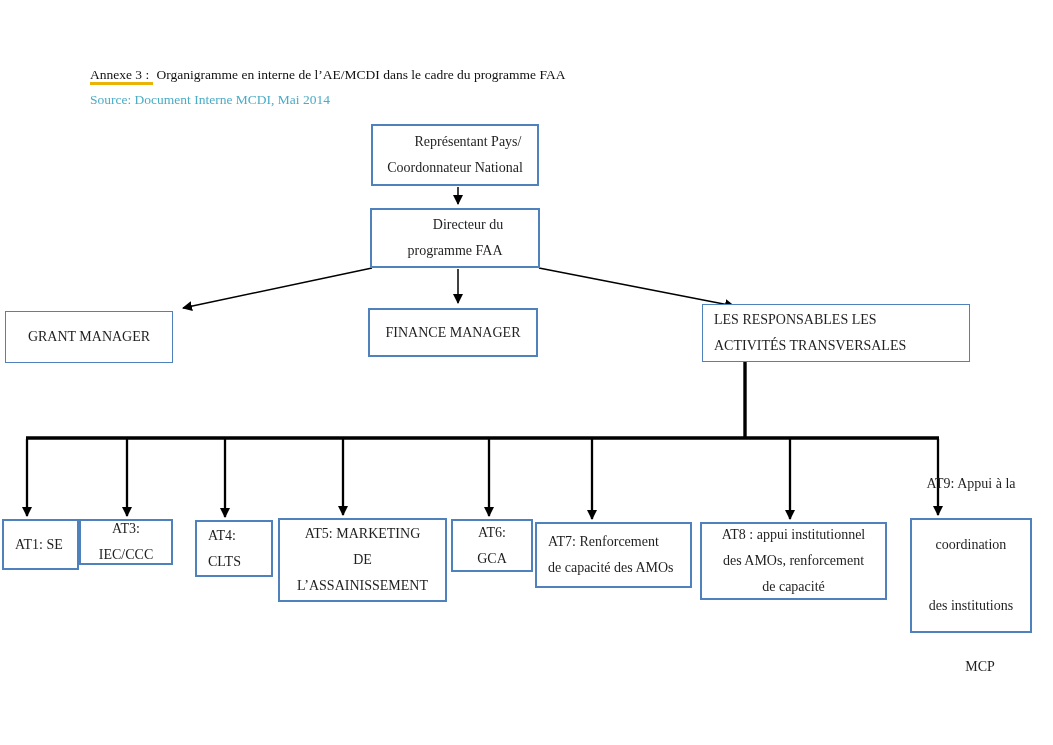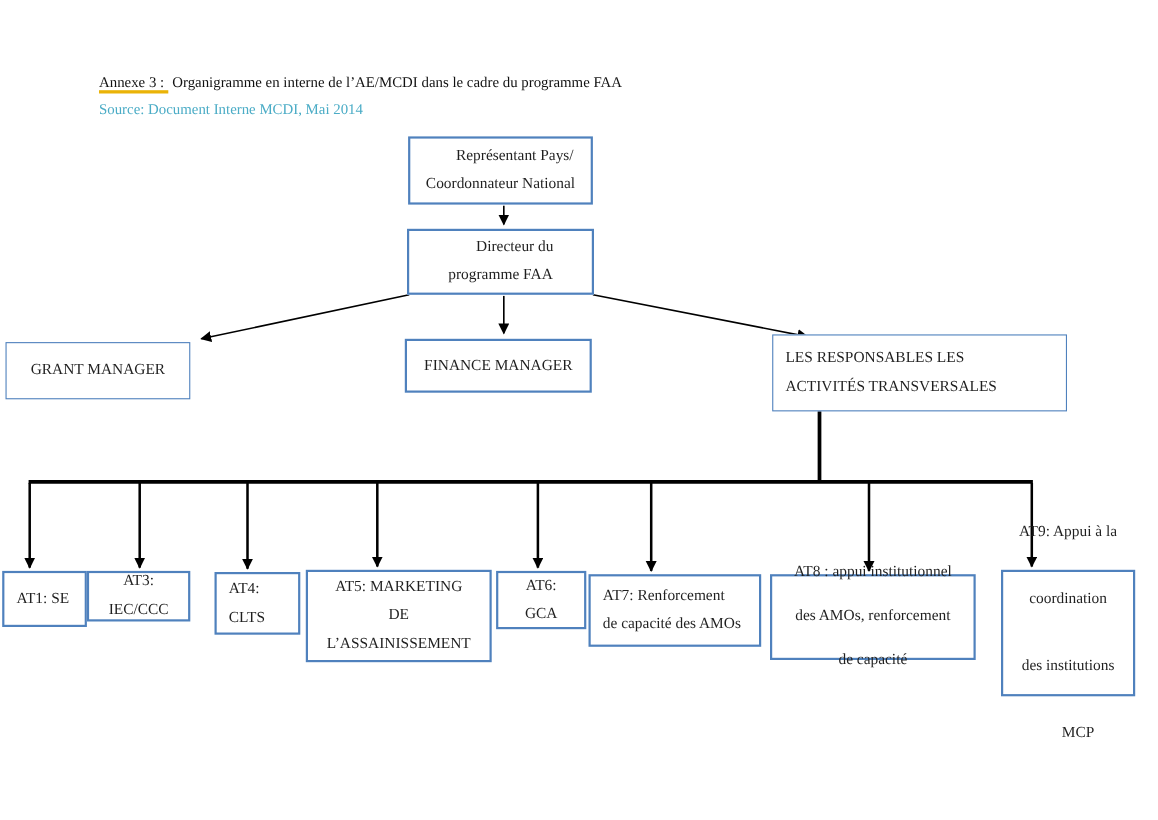--- a/index.html
+++ b/index.html
@@ -33,28 +33,28 @@
   .ln{line-height:26px;white-space:nowrap;}
   .tc{text-align:center;}
   .tl{text-align:left;padding-left:11px;}
   .shift-r{padding-left:26px;}
   .shift-r-sm{padding-left:18px;}
   
   #n-rep {left:371px;top:124px;width:168px;height:62px;}
   #n-dir {left:370px;top:208px;width:170px;height:60px;}
   #n-grant {left:5px;top:311px;width:168px;height:52px;}
   #n-fin {left:368px;top:308px;width:170px;height:49px;}
-  #n-resp {left:702px;top:304px;width:268px;height:70px;}
+  #n-resp {left:702px;top:304px;width:268px;height:58px;}
   #n-at1 {left:2px;top:519px;width:77px;height:51px;}
   #n-at3 {left:79px;top:519px;width:94px;height:46px;}
   #n-at4 {left:195px;top:520px;width:78px;height:57px;}
   #n-at5 {left:278px;top:518px;width:169px;height:84px;}
   #n-at6 {left:451px;top:519px;width:82px;height:53px;}
   #n-at7 {left:535px;top:522px;width:157px;height:66px;}
-  #n-at8 {left:700px;top:522px;width:187px;height:78px;gap:14px;}
+  #n-at8 {left:700px;top:522px;width:187px;height:78px;}
   #n-at9 {left:910px;top:518px;width:122px;height:115px;gap:35px;}
 </style>
 </head>
 <body>
 
 <div class="canvas">
 
   <svg class="wires" width="1053" height="745" viewBox="0 0 1053 745">
     <defs>
       <marker id="ah" markerUnits="userSpaceOnUse" markerWidth="11" markerHeight="11" refX="9" refY="5" orient="auto">

